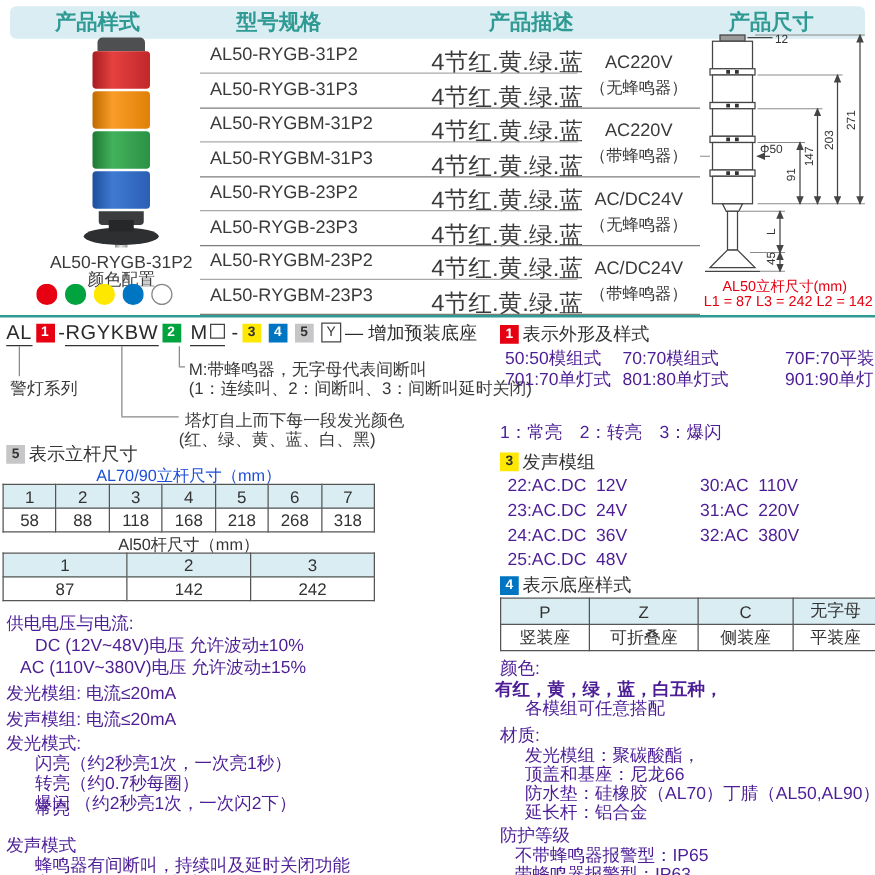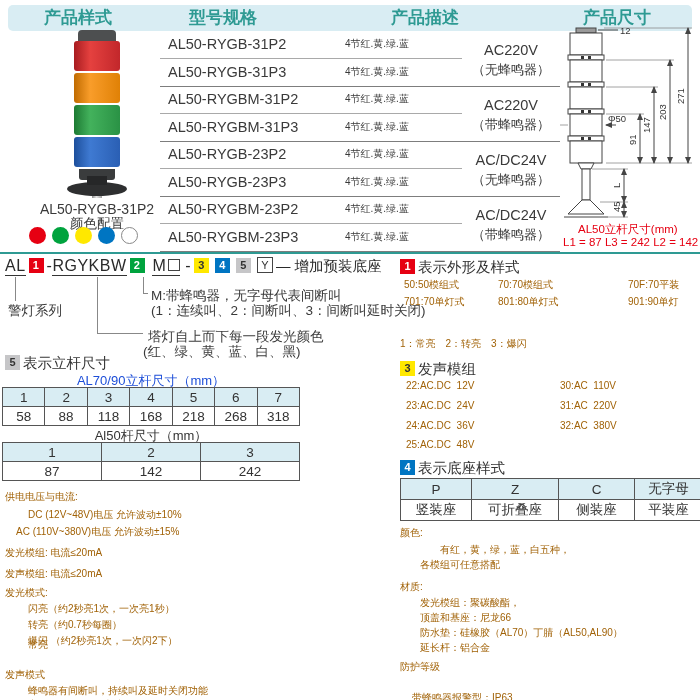--- a/index.html
+++ b/index.html
@@ -6,21 +6,21 @@
   #page{position:relative;width:700px;height:700px;background:#fff;overflow:hidden;
         font-family:"Liberation Sans","DejaVu Sans",sans-serif;color:#333;}
   .abs{position:absolute;}
   
   .band{position:absolute;left:8px;top:5px;width:684px;height:26px;background:#d9edf3;border-radius:5px;}
   .tab{position:absolute;top:5px;height:26px;line-height:26px;color:#2e9a93;font-weight:bold;font-size:17px;white-space:nowrap;transform:translateX(-50%);}
   
   .seg{position:absolute;left:74px;width:46px;border-radius:3px;}
   
   .mrow-model{position:absolute;left:8px;font-size:14.5px;color:#3a3a3a;white-space:nowrap;}
-  .mrow-desc{position:absolute;left:185px;width:117px;text-align:left;font-size:10px;color:#3a3a3a;white-space:nowrap;}
+  .mrow-desc{position:absolute;left:185px;width:117px;text-align:right;font-size:19px;color:#3a3a3a;white-space:nowrap;}
   .vgroup{position:absolute;left:302px;width:98px;text-align:center;color:#3a3a3a;}
   .vgroup .v1{font-size:14.5px;}
   .vgroup .v2{font-size:13px;margin-top:3px;white-space:nowrap;}
   .sep-in{position:absolute;left:0;width:302px;height:1px;background:#a9a9a9;}
   .sep-gr{position:absolute;left:0;width:400px;height:1px;background:#7d7d7d;}
   
   .divider{position:absolute;left:0;top:252px;width:700px;height:2px;background:#2e9a93;}
   
   .numbox{display:inline-block;width:15px;height:15px;line-height:15px;text-align:center;font-size:11px;font-weight:bold;vertical-align:2px;margin:0 3px;}
   .nb-red{background:#e60012;color:#fff;}
@@ -32,21 +32,21 @@
   .u{border-bottom:1px solid #333;padding-bottom:1px;}
   .mbox{display:inline-block;width:10px;height:10px;border:1px solid #444;margin-left:2px;}
   .vline{position:absolute;width:1px;background:#888;}
   .hline{position:absolute;height:1px;background:#888;}
   .note{font-size:13.5px;color:#3a3a3a;white-space:nowrap;}
   
   table.spec{border-collapse:collapse;table-layout:fixed;}
   table.spec td{border:1px solid #555;text-align:center;font-size:13.5px;height:16px;padding:1px 0;color:#333;}
   table.spec tr.th td{background:#d9edf3;}
   .sec-title{font-size:14.5px;color:#333;white-space:nowrap;}
-  .txt{font-size:10px;color:#a16207;white-space:nowrap;}
+  .txt{font-size:14px;color:#4c1d95;white-space:nowrap;}
   .red-note{position:absolute;color:#e60012;font-size:11.5px;white-space:nowrap;}
   .dot{display:inline-block;width:15px;height:15px;border-radius:50%;margin:0 3px;border:1px solid transparent;}
   svg text{font-family:"Liberation Sans","DejaVu Sans",sans-serif;}
 </style>
 </head>
 <body>
 
 <div id="page">
 
   <div class="band"></div>
@@ -303,25 +303,26 @@
     <tr>
       <td>竖装座</td>
       <td>可折叠座</td>
       <td>侧装座</td>
       <td>平装座</td>
     </tr>
   </tbody>
     </table>
 
   <div class="abs txt" style="left:400px;top:526px;">颜色:</div>
-  <div class="abs txt" style="left:440px;top:543px;">有红，黄，绿，蓝，白五种，</div>
+  <div class="abs txt" style="left:396px;top:543px;font-weight:bold;">有红，黄，绿，蓝，白五种，</div>
   <div class="abs txt" style="left:420px;top:558px;">各模组可任意搭配</div>
 
   <div class="abs txt" style="left:400px;top:580px;">材质:</div>
   <div class="abs txt" style="left:420px;top:596px;">发光模组：聚碳酸酯，</div>
   <div class="abs txt" style="left:420px;top:611px;">顶盖和基座：尼龙66</div>
   <div class="abs txt" style="left:420px;top:626px;">防水垫：硅橡胶（AL70）丁腈（AL50,AL90）</div>
   <div class="abs txt" style="left:420px;top:641px;">延长杆：铝合金</div>
 
   <div class="abs txt" style="left:400px;top:660px;">防护等级</div>
+  <div class="abs txt" style="left:412px;top:676px;">不带蜂鸣器报警型：IP65</div>
   <div class="abs txt" style="left:412px;top:691px;">带蜂鸣器报警型：IP63</div>
 
 </div>
 
 </body></html>

